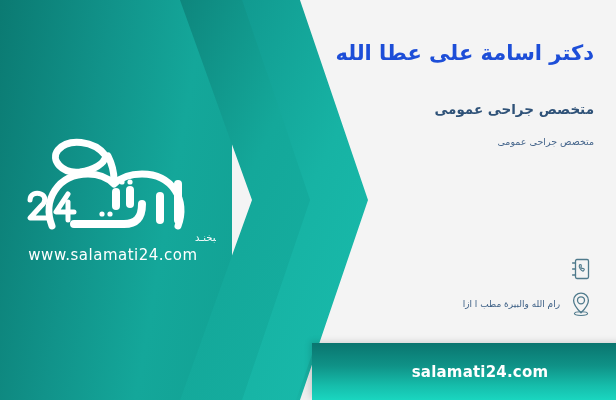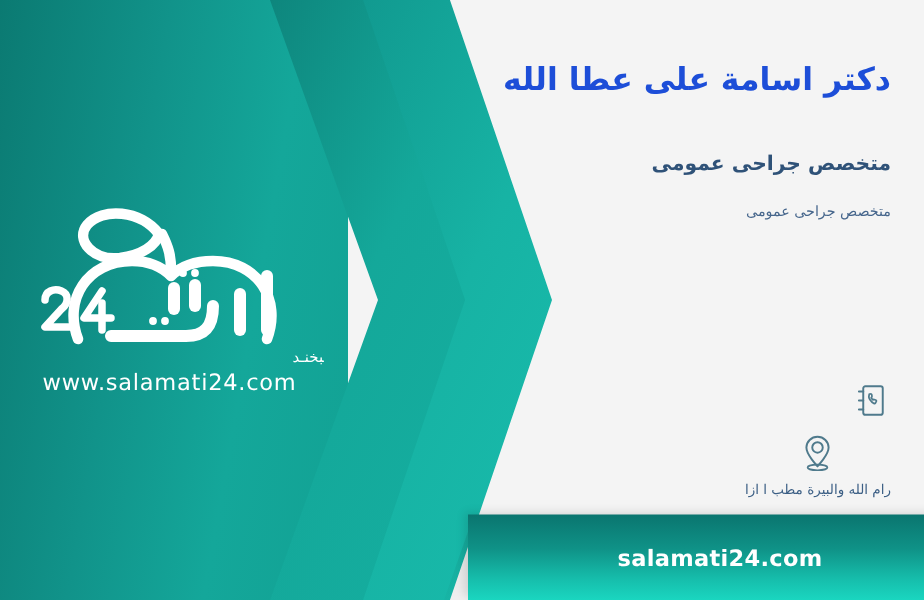--- a/index.html
+++ b/index.html
@@ -110,21 +110,20 @@
     font-size: 9.5px;
     font-weight: normal;
     color: #46668c;
   }
 
   
   .contact-row {
     position: absolute;
     right: 0;
     display: flex;
-    flex-direction: column;
     align-items: center;
     justify-content: flex-end;
     gap: 8px;
   }
   #row-phone { top: 254px; }
   #row-addr  { top: 289px; }
 
   .c-icon {
     width: 26px;
     height: 30px;

